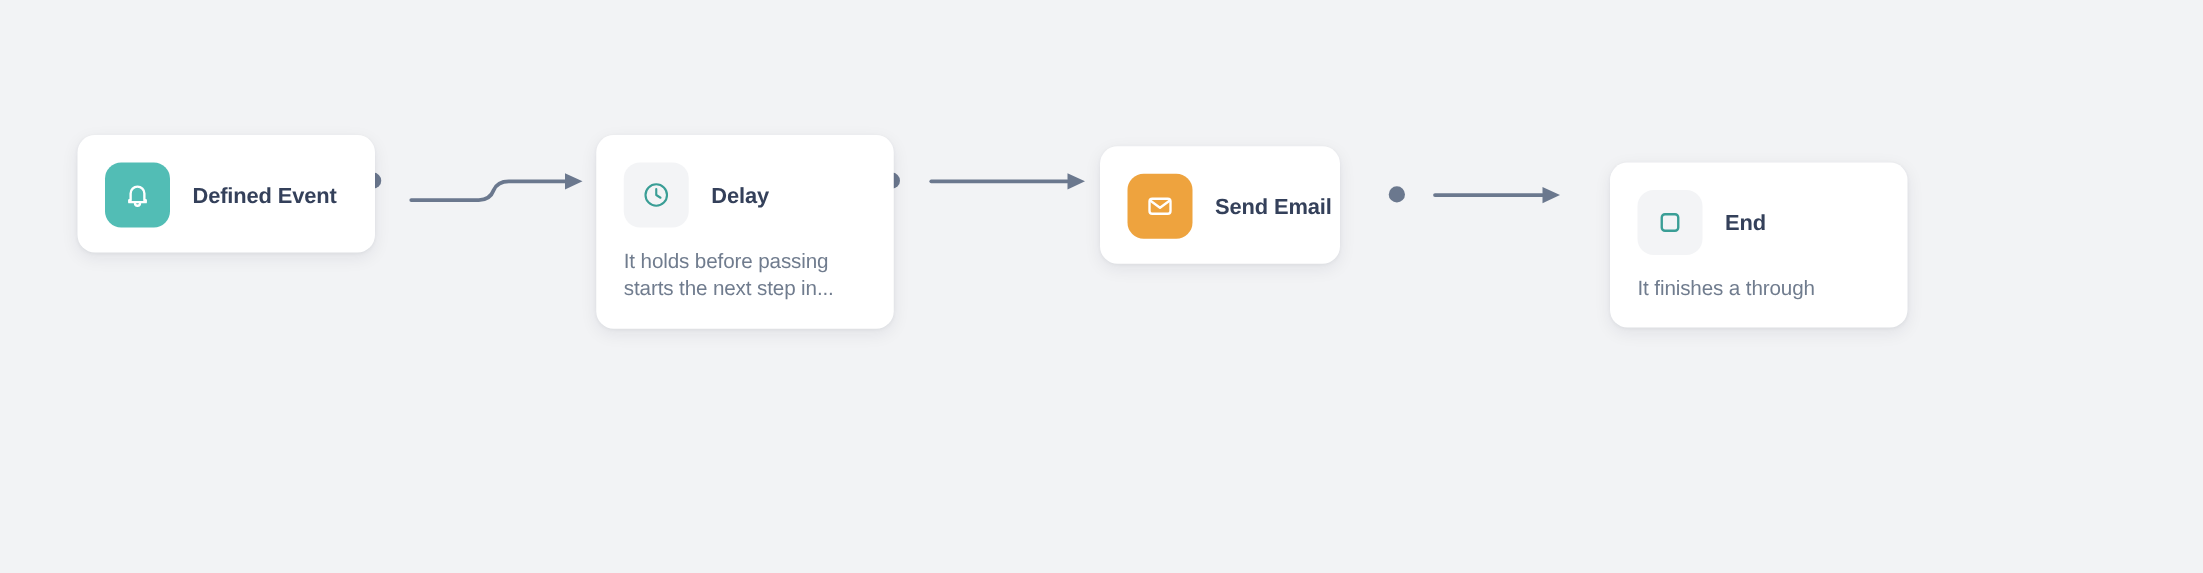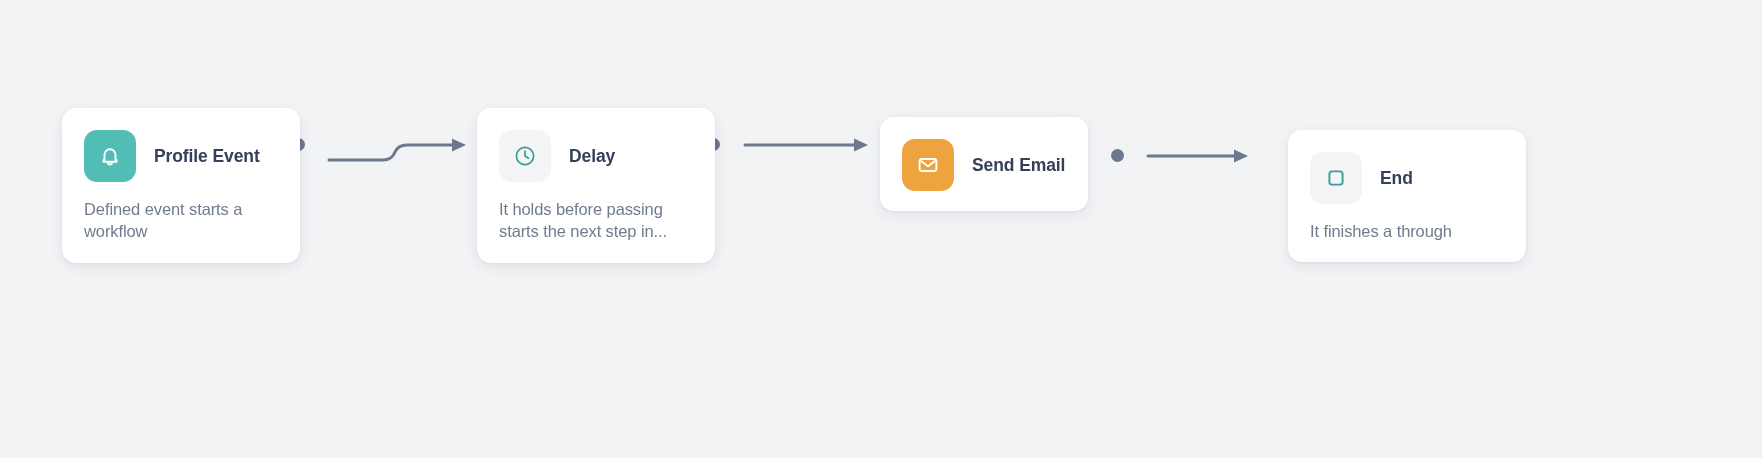--- a/index.html
+++ b/index.html
@@ -56,21 +56,21 @@
   }
   .card-desc {
     font-size: 16.5px;
     line-height: 1.35;
     color: #707c8e;
     letter-spacing: -0.1px;
   }
   
   #card-profile-event { left: 62px;   top: 108px; width: 238px; }
   #card-delay         { left: 477px;  top: 108px; width: 238px; justify-content: space-between; }
-  #card-send-email    { left: 880px;  top: 117px; width: 208px; }
+  #card-send-email    { left: 880px;  top: 117px; width: 192px; }
   #card-end           { left: 1288px; top: 130px; width: 238px; }
 
   
   .node-dot {
     position: absolute;
     width: 13px;
     height: 13px;
     border-radius: 50%;
     background: #6b788e;
   }
@@ -123,23 +123,22 @@
   <div class="node-dot" id="dot-send-email"></div>
 
   <div class="card" id="card-profile-event">
     <div class="card-head">
       <div class="icon-tile tile-teal">
         <svg width="24" height="24" viewBox="0 0 24 24" fill="none" stroke="#ffffff" stroke-width="1.9" stroke-linecap="round" stroke-linejoin="round">
           <path d="M6.5 16.2 V10.8 a5.5 5.5 0 0 1 11 0 v5.4 h1.1 v1.5 H5.4 v-1.5 z"></path>
           <path d="M10 18.6 a2 2 0 0 0 4 0"></path>
         </svg>
       </div>
-      <div class="card-title">Profile Event</div>
+      <div class="card-title">Defined Event</div>
     </div>
-    <div class="card-desc">Defined event starts a workflow</div>
   </div>
 
   <div class="card" id="card-delay">
     <div class="card-head">
       <div class="icon-tile tile-grey">
         <svg width="24" height="24" viewBox="0 0 24 24" fill="none" stroke="#3a9e96" stroke-width="1.7" stroke-linecap="round" stroke-linejoin="round">
           <circle cx="12" cy="12" r="8.6"></circle>
           <path d="M12 7.2 V12 l3.4 2.2"></path>
         </svg>
       </div>

